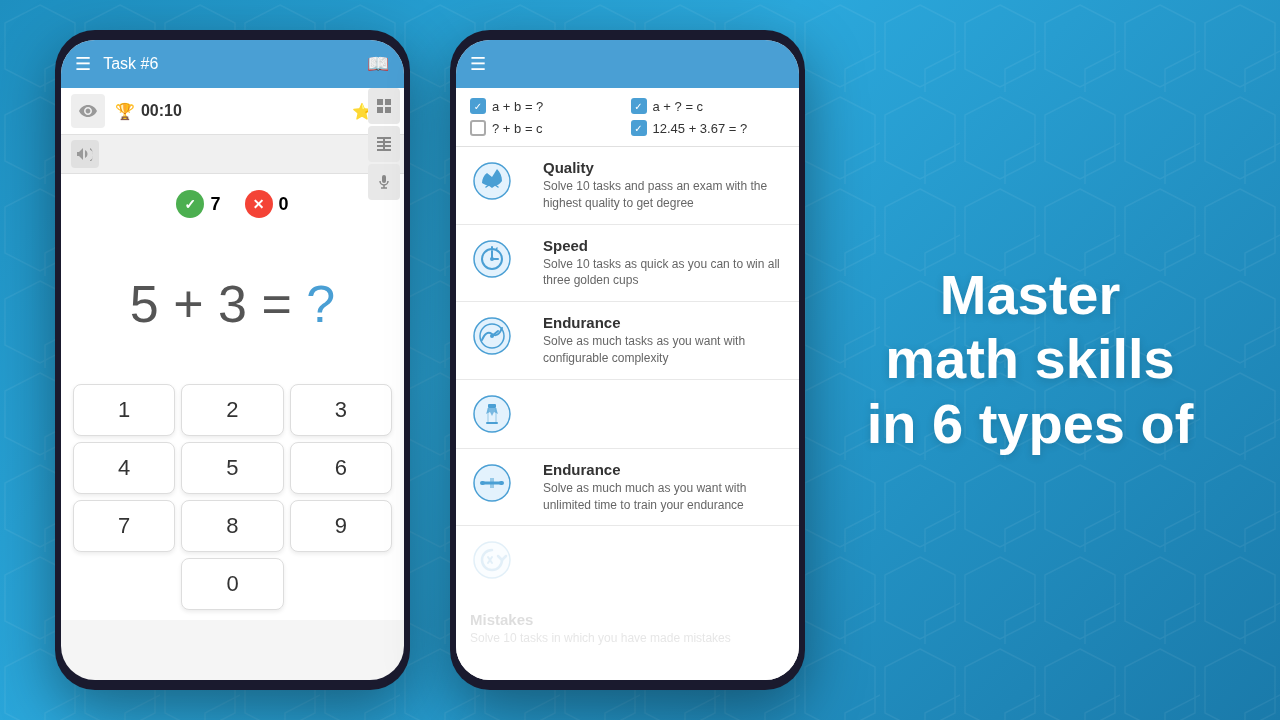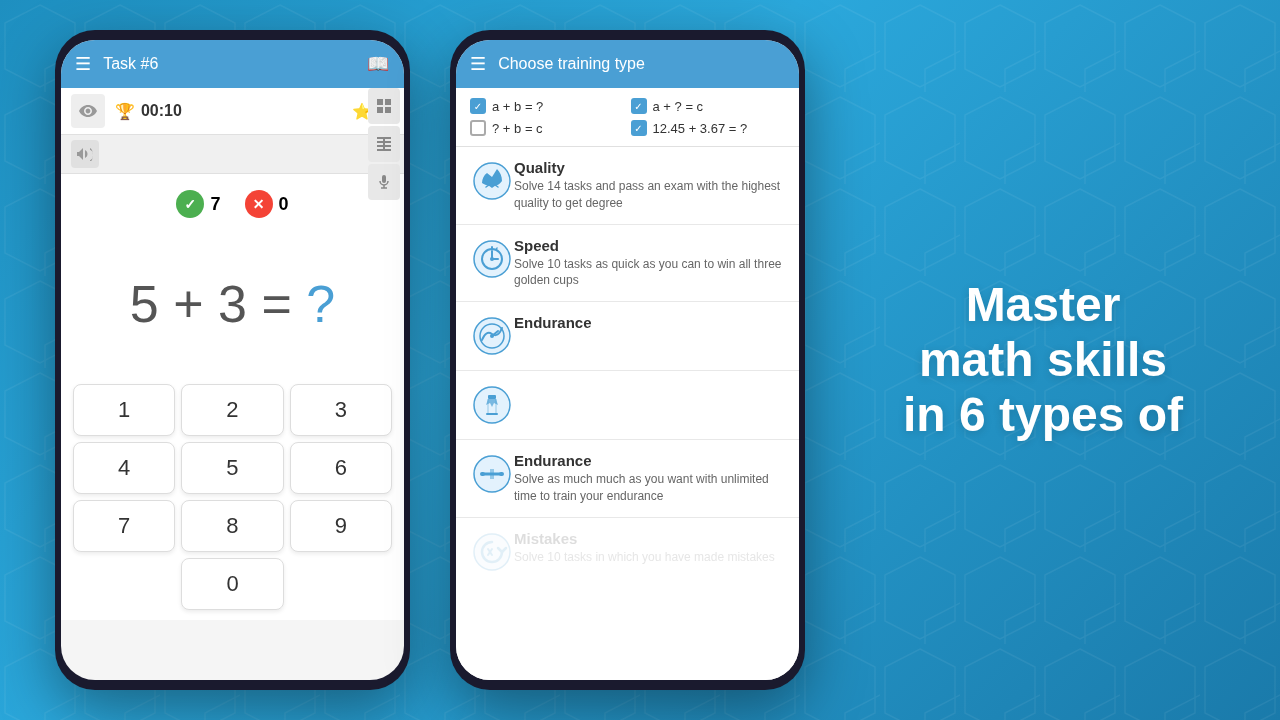--- a/index.html
+++ b/index.html
@@ -25,25 +25,25 @@
       position: absolute;
       inset: 0;
       width: 100%;
       height: 100%;
       opacity: 0.12;
     }
 
     
     .right-text {
       position: absolute;
-      right: 47px;
+      right: 60px;
       top: 50%;
       transform: translateY(-50%);
       color: white;
-      font-size: 48px;
+      font-size: 56px;
       font-weight: 700;
       line-height: 1.15;
       text-align: center;
       width: 380px;
       text-shadow: 0 2px 8px rgba(0,0,0,0.15);
     }
 
     
     .phone-left {
       position: absolute;
@@ -357,26 +357,27 @@
       flex: 1;
       overflow: hidden;
       background: #fff;
     }
 
     .training-item {
       display: flex;
       align-items: flex-start;
       padding: 12px 14px;
       border-bottom: 1px solid #e8e8e8;
-      gap: 0;
+      gap: 29px;
       background: #fff;
     }
 
     .training-item:last-child {
       border-bottom: none;
+      flex-direction: column;
     }
 
     .training-icon {
       width: 44px;
       height: 44px;
       flex-shrink: 0;
       display: flex;
       align-items: center;
       justify-content: center;
     }
@@ -527,21 +528,20 @@
   </div>
 </div>
 
 <div class="phone-right">
   <div class="phone-shell">
     <div class="phone-screen">
       <div class="right-screen-content">
 
         <div class="app-header">
           <span class="menu-icon">☰</span>
-          <span class="title">Choose training type</span>
         </div>
 
         <div class="checkbox-area">
           <div class="checkbox-item">
             <div class="cb-checked">✓</div>
             <span>a + b = ?</span>
           </div>
           <div class="checkbox-item">
             <div class="cb-checked">✓</div>
             <span>a + ? = c</span>
@@ -561,21 +561,21 @@
           <div class="training-item">
             <div class="training-icon">
               <svg viewBox="0 0 40 40" fill="none">
                 <circle cx="20" cy="20" r="18" fill="#e3f2fd" stroke="#4a9fd4" stroke-width="1.5"></circle>
                 <path d="M10 22c0-4 2-8 5-10l5 4 5-8c3 3 5 7 5 12-2 3-5 5-10 5s-8-2-10-3z" fill="#4a9fd4"></path>
                 <path d="M14 26l3-2 3 2 3-2 3 2" stroke="#4a9fd4" stroke-width="1.5" stroke-linecap="round" fill="none"></path>
               </svg>
             </div>
             <div class="training-info">
               <div class="training-title">Quality</div>
-              <div class="training-desc">Solve 14 tasks and pass an exam with the highest quality to get degree</div>
+              <div class="training-desc">Solve 10 tasks and pass an exam with the highest quality to get degree</div>
             </div>
           </div>
 
           <div class="training-item">
             <div class="training-icon">
               <svg viewBox="0 0 40 40" fill="none">
                 <circle cx="20" cy="20" r="18" fill="#e3f2fd" stroke="#4a9fd4" stroke-width="1.5"></circle>
                 <circle cx="20" cy="20" r="10" stroke="#4a9fd4" stroke-width="2" fill="none"></circle>
                 <line x1="20" y1="20" x2="20" y2="12" stroke="#4a9fd4" stroke-width="2" stroke-linecap="round"></line>
                 <line x1="20" y1="20" x2="26" y2="20" stroke="#4a9fd4" stroke-width="2" stroke-linecap="round"></line>
@@ -595,20 +595,21 @@
               <svg viewBox="0 0 40 40" fill="none">
                 <circle cx="20" cy="20" r="18" fill="#e3f2fd" stroke="#4a9fd4" stroke-width="1.5"></circle>
                 <path d="M10 24 Q14 14 20 18 Q26 22 30 12" stroke="#4a9fd4" stroke-width="2" fill="none" stroke-linecap="round"></path>
                 <circle cx="20" cy="20" r="12" stroke="#4a9fd4" stroke-width="1.5" fill="none"></circle>
                 <line x1="20" y1="20" x2="26" y2="15" stroke="#4a9fd4" stroke-width="2" stroke-linecap="round"></line>
                 <circle cx="20" cy="20" r="2" fill="#4a9fd4"></circle>
               </svg>
             </div>
             <div class="training-info">
               <div class="training-title">Endurance</div>
+              <div class="training-desc">Solve as much tasks as you want with configurable complexity</div>
             </div>
           </div>
 
           <div class="training-item">
             <div class="training-icon">
               <svg viewBox="0 0 40 40" fill="none">
                 <circle cx="20" cy="20" r="18" fill="#e3f2fd" stroke="#4a9fd4" stroke-width="1.5"></circle>
                 <rect x="16" y="10" width="8" height="4" rx="1" fill="#4a9fd4"></rect>
                 <path d="M16 14 L14 20 L18 18 L20 22 L22 18 L26 20 L24 14" fill="#4a9fd4" opacity="0.7"></path>
                 <rect x="14" y="28" width="12" height="2" rx="1" fill="#4a9fd4"></rect>

